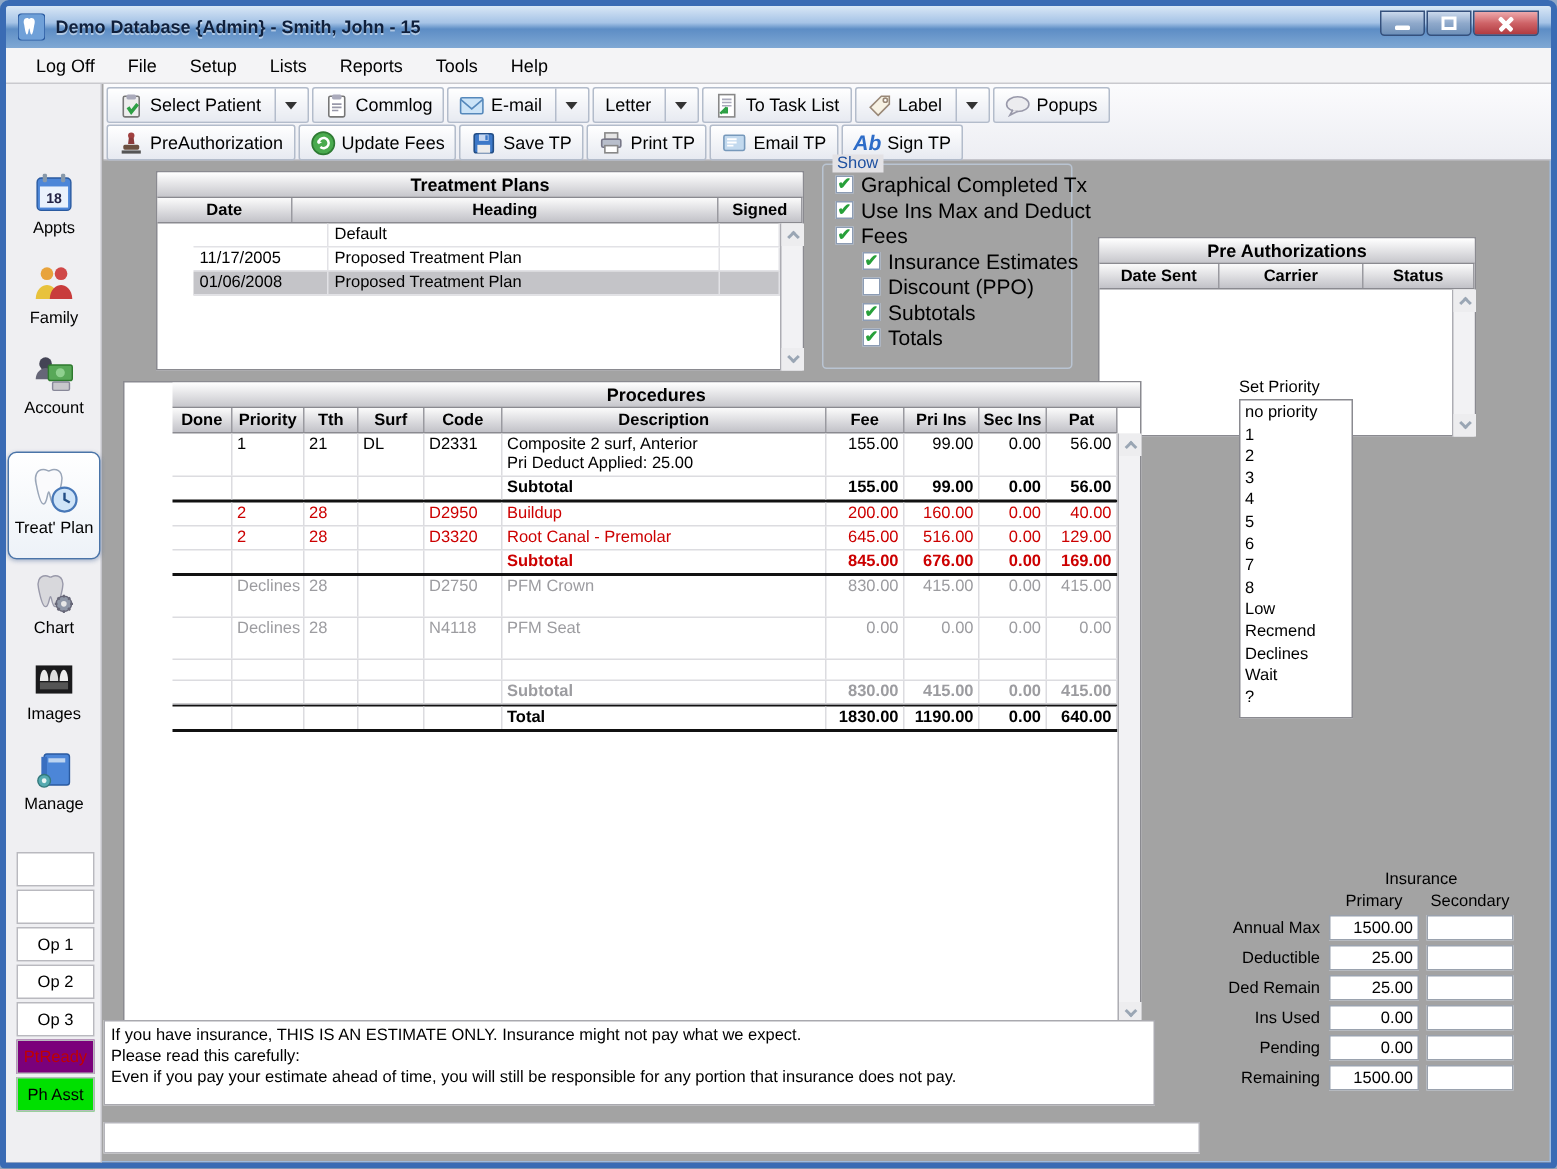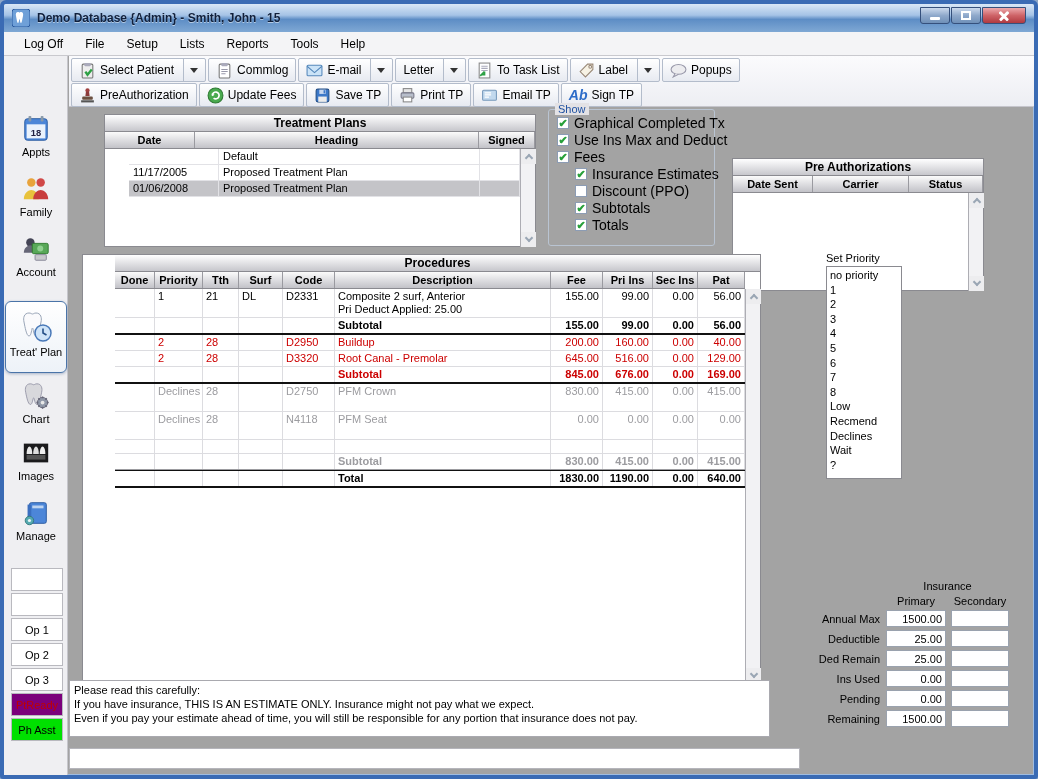--- a/index.html
+++ b/index.html
@@ -689,20 +689,20 @@
       <div class="ins-box">0.00</div>
       <div class="ins-box"></div>
 
       <span class="ins-label">Remaining</span>
       <div class="ins-box">1500.00</div>
       <div class="ins-box"></div>
     </div>
   </div>
 
   <div class="notebox">
+    <div>If you have insurance, THIS IS AN ESTIMATE ONLY.  Insurance might not pay what we expect.</div>
     <div>Please read this carefully:</div>
-    <div>If you have insurance, THIS IS AN ESTIMATE ONLY.  Insurance might not pay what we expect.</div>
     <div>Even if you pay your estimate ahead of time, you will still be responsible for any portion that insurance does not pay.</div>
   </div>
 
   <div class="bottombox"></div>
 
 </div>
 
 </body></html>

